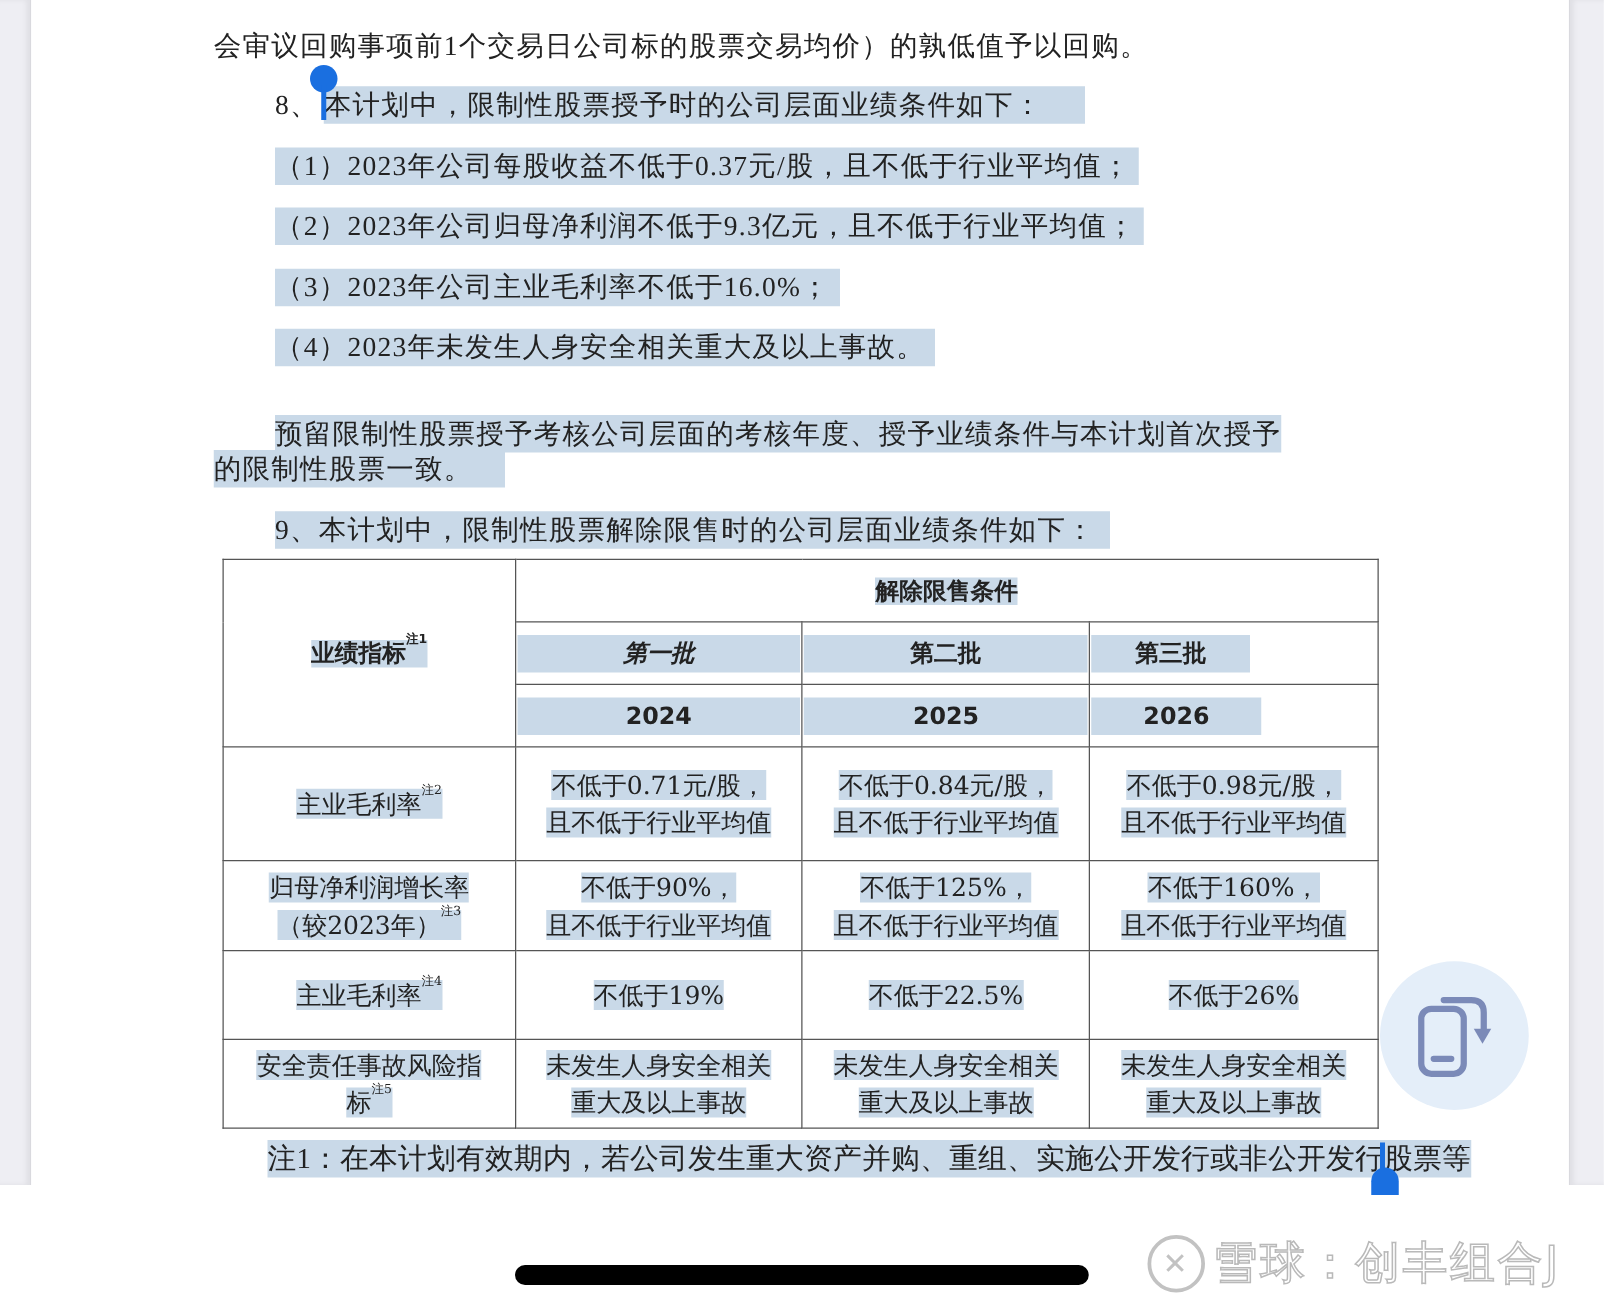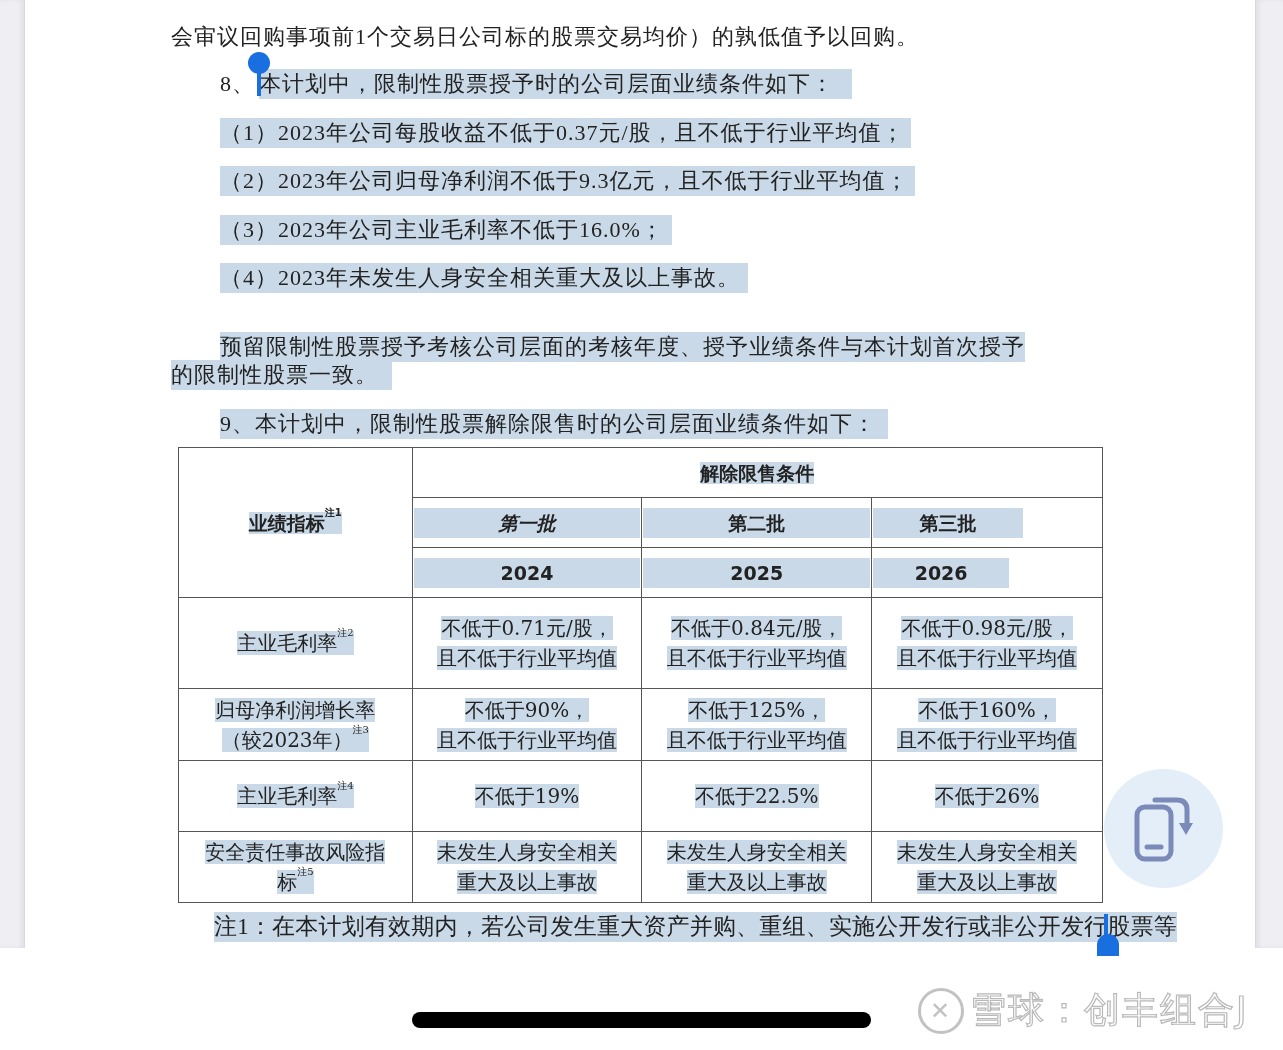--- a/index.html
+++ b/index.html
@@ -77,28 +77,28 @@
 <body>
 
 <div class="side-left"></div>
 <div class="side-right"></div>
 
 <div class="page"></div>
 
 <div class="line" style="left:171px;top:22px;">会审议回购事项前1个交易日公司标的股票交易均价）的孰低值予以回购。</div>
 
 <div class="line" style="left:220px;top:69px;">8、</div>
-<div class="line hl" style="left:259px;top:69px;padding-right:18px;">本计划中，限制性股票授予时的公司层面业绩条件如下：</div>
+<div class="line hl" style="left:259px;top:69px;padding-right:34px;">本计划中，限制性股票授予时的公司层面业绩条件如下：</div>
 
 <div class="line hl" style="left:220px;top:118px;padding-right:6px;text-align:right;">（1）2023年公司每股收益不低于0.37元/股，且不低于行业平均值；</div>
 <div class="line hl" style="left:220px;top:166px;padding-right:6px;">（2）2023年公司归母净利润不低于9.3亿元，且不低于行业平均值；</div>
 <div class="line hl" style="left:220px;top:215px;padding-right:8px;">（3）2023年公司主业毛利率不低于16.0%；</div>
 <div class="line hl" style="left:220px;top:263px;padding-right:8px;">（4）2023年未发生人身安全相关重大及以上事故。</div>
 <div class="line hl" style="left:220px;top:332px;">预留限制性股票授予考核公司层面的考核年度、授予业绩条件与本计划首次授予</div>
-<div class="line hl" style="left:171px;top:360px;padding-right:14px;">的限制性股票一致。</div>
+<div class="line hl" style="left:171px;top:360px;padding-right:26px;">的限制性股票一致。</div>
 <div class="line hl" style="left:220px;top:409px;padding-right:12px;">9、本计划中，限制性股票解除限售时的公司层面业绩条件如下：</div>
 
 <div class="handle-top"></div>
 <div class="caret-top"></div>
 
 <table class="perf">
   <colgroup>
     <col style="width:234px">
       <col style="width:230px">
       <col style="width:230px">
@@ -114,21 +114,21 @@
     </td>
   </tr>
   <tr style="height:50px;">
     <td>
           <div class="hl bold" style="margin:0 1px;font-style:italic;">第一批</div>
         </td>
     <td>
           <div class="hl bold" style="margin:0 1px;">第二批</div>
         </td>
     <td>
-          <div class="hl bold" style="margin:0 1px 0 1px;width:150px;margin-left:1px;">第三批</div>
+          <div class="hl bold" style="margin:0 1px 0 1px;width:127px;margin-left:1px;">第三批</div>
         </td>
   </tr>
   <tr style="height:50px;">
     <td>
           <div class="hl bold" style="margin:0 1px;">2024</div>
         </td>
     <td>
           <div class="hl bold" style="margin:0 1px;">2025</div>
         </td>
     <td>

